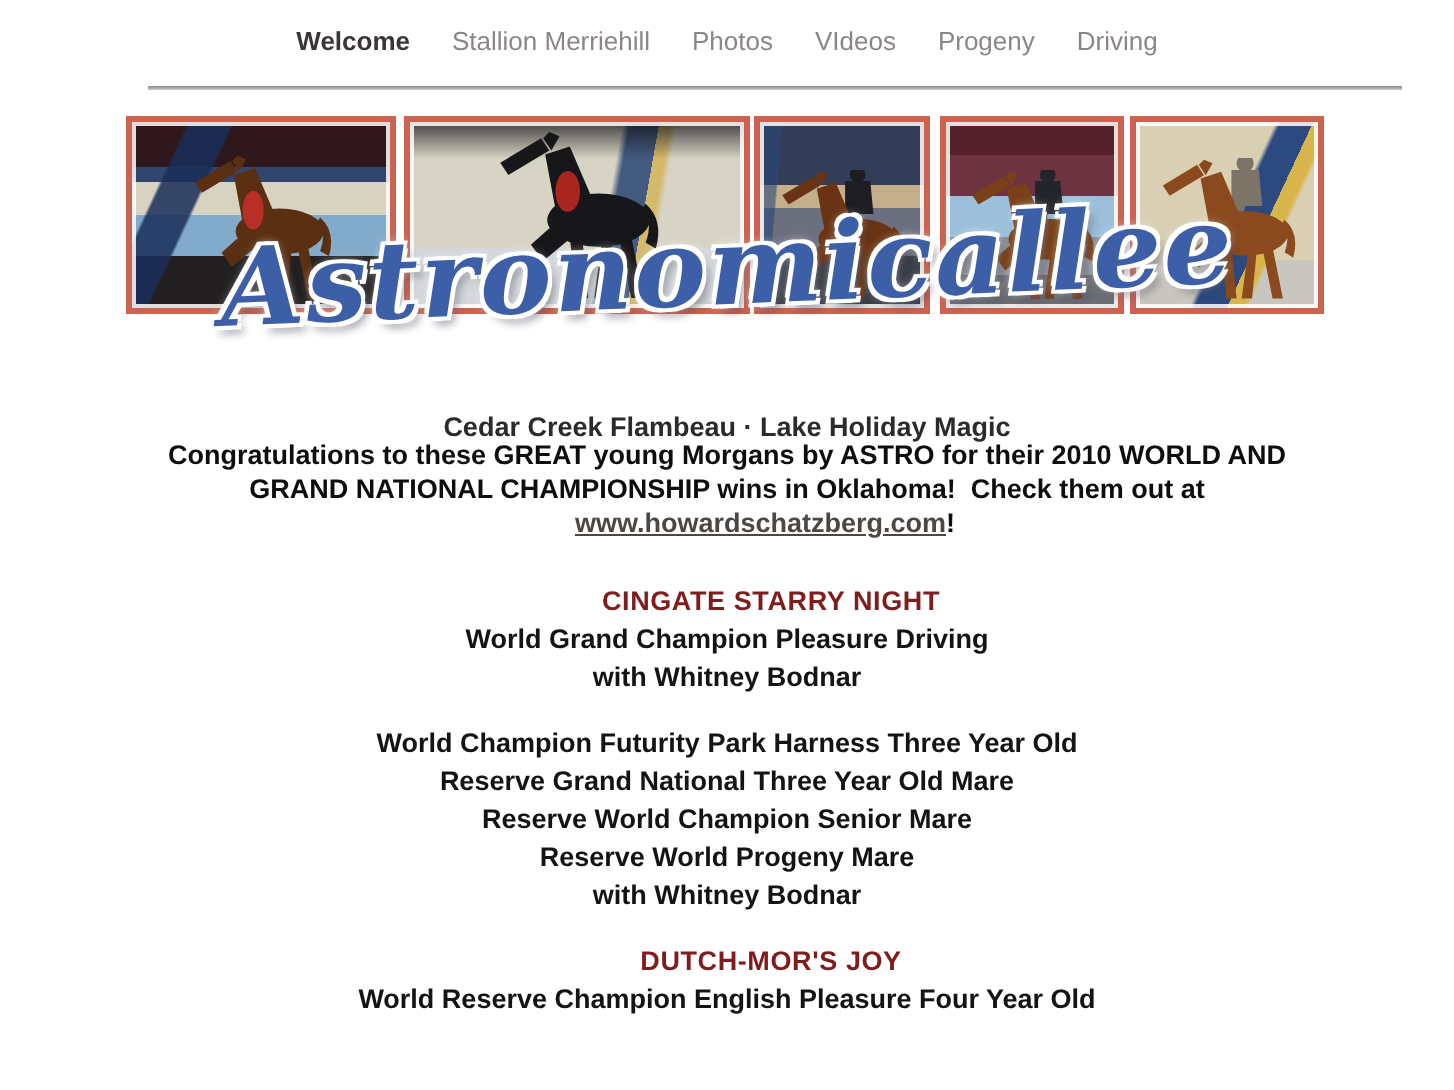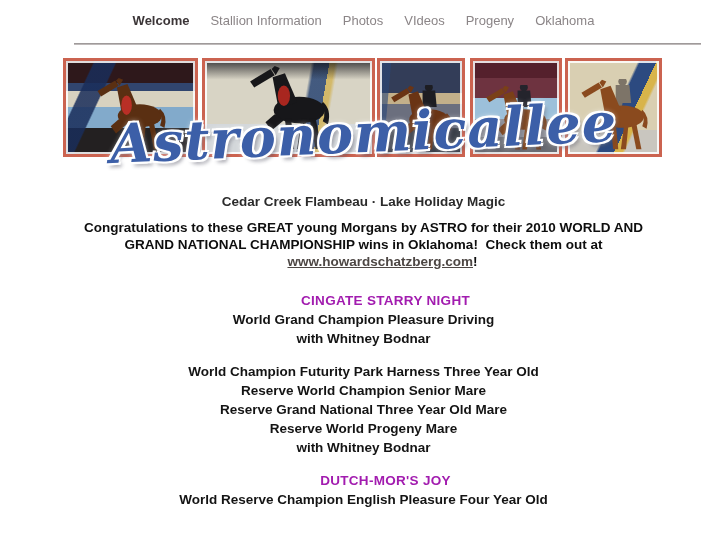--- a/index.html
+++ b/index.html
@@ -65,35 +65,35 @@
   }
   .sire-line{
     position:absolute;top:110px;left:0;width:601px;text-align:center;
     font-size:15px;font-weight:bold;letter-spacing:7px;color:#1f1f1f;z-index:6;
   }
   .names-line{
     position:absolute;left:0;width:601px;text-align:center;
     font-size:13.5px;font-weight:bold;color:#2b2b2b;z-index:6;
   }
   .names-1{top:127px;}
-  .names-2{top:136px;}
+  .names-2{top:148px;}
 
   
   .content{
     position:absolute;top:219px;left:0;width:727px;
     text-align:center;color:#111;
   }
   .announcement{
     width:586px;margin:0 auto;
     font-size:13.5px;font-weight:bold;line-height:17px;color:#0e0e0e;
   }
   .announcement a{color:#4d4744;text-decoration:underline;cursor:pointer;margin-left:38px;}
   .section{margin-top:14px;}
   .section:first-of-type{margin-top:21px;}
-  .section-title{font-size:13.5px;font-weight:bold;line-height:19px;color:#a21caf;letter-spacing:.3px;padding-left:44px;}
+  .section-title{font-size:13.5px;font-weight:bold;line-height:19px;color:#7f1d1d;letter-spacing:.3px;padding-left:44px;}
   .section-line{font-size:13.5px;font-weight:bold;line-height:19px;color:#141414;text-align:center;}
 </style>
 </head>
 <body>
 
 <svg width="0" height="0" style="position:absolute" aria-hidden="true">
   <defs>
     <symbol id="horse-shape" viewBox="0 0 100 84">
       <ellipse cx="60" cy="44" rx="25" ry="13"></ellipse>
       <polygon points="34,12 46,8 58,36 40,44"></polygon>
@@ -108,25 +108,25 @@
     <symbol id="rider-shape" viewBox="0 0 100 84">
       <circle cx="58" cy="9" r="5"></circle>
       <polygon points="50,13 66,13 68,34 50,34"></polygon>
       <polygon points="50,32 58,34 55,48 49,46"></polygon>
     </symbol>
   </defs>
 </svg>
 
 <div class="nav">
   <a class="active">Welcome</a>
-  <a>Stallion Information</a>
+  <a>Stallion Merriehill</a>
   <a>Photos</a>
   <a>VIdeos</a>
   <a>Progeny</a>
-  <a>Oklahoma</a>
+  <a>Driving</a>
 </div>
 <div class="nav-divider"></div>
 
 <div class="banner">
 
   <div class="panel p1">
     <svg width="100" height="74" viewBox="0 0 100 84">
       <use href="#horse-shape" fill="#5a2f12"></use>
       <ellipse cx="45" cy="32" rx="6" ry="11" fill="#c03028" opacity=".92"></ellipse>
     </svg>
@@ -169,22 +169,22 @@
   <p class="announcement"><span>Congratulations to these GREAT young Morgans by ASTRO for their 2010 WORLD AND GRAND NATIONAL CHAMPIONSHIP wins in Oklahoma!&nbsp; Check them out at </span><a>www.howardschatzberg.com</a><span>!</span></p>
 
   <div class="section">
     <div class="section-title">CINGATE STARRY NIGHT</div>
     <div class="section-line">World Grand Champion Pleasure Driving</div>
     <div class="section-line">with Whitney Bodnar</div>
   </div>
 
   <div class="section">
     <div class="section-line">World Champion Futurity Park Harness Three Year Old</div>
+    <div class="section-line">Reserve Grand National Three Year Old Mare</div>
     <div class="section-line">Reserve World Champion Senior Mare</div>
-    <div class="section-line">Reserve Grand National Three Year Old Mare</div>
     <div class="section-line">Reserve World Progeny Mare</div>
     <div class="section-line">with Whitney Bodnar</div>
   </div>
 
   <div class="section">
     <div class="section-title">DUTCH-MOR'S JOY</div>
     <div class="section-line">World Reserve Champion English Pleasure Four Year Old</div>
   </div>
 
 </div>

